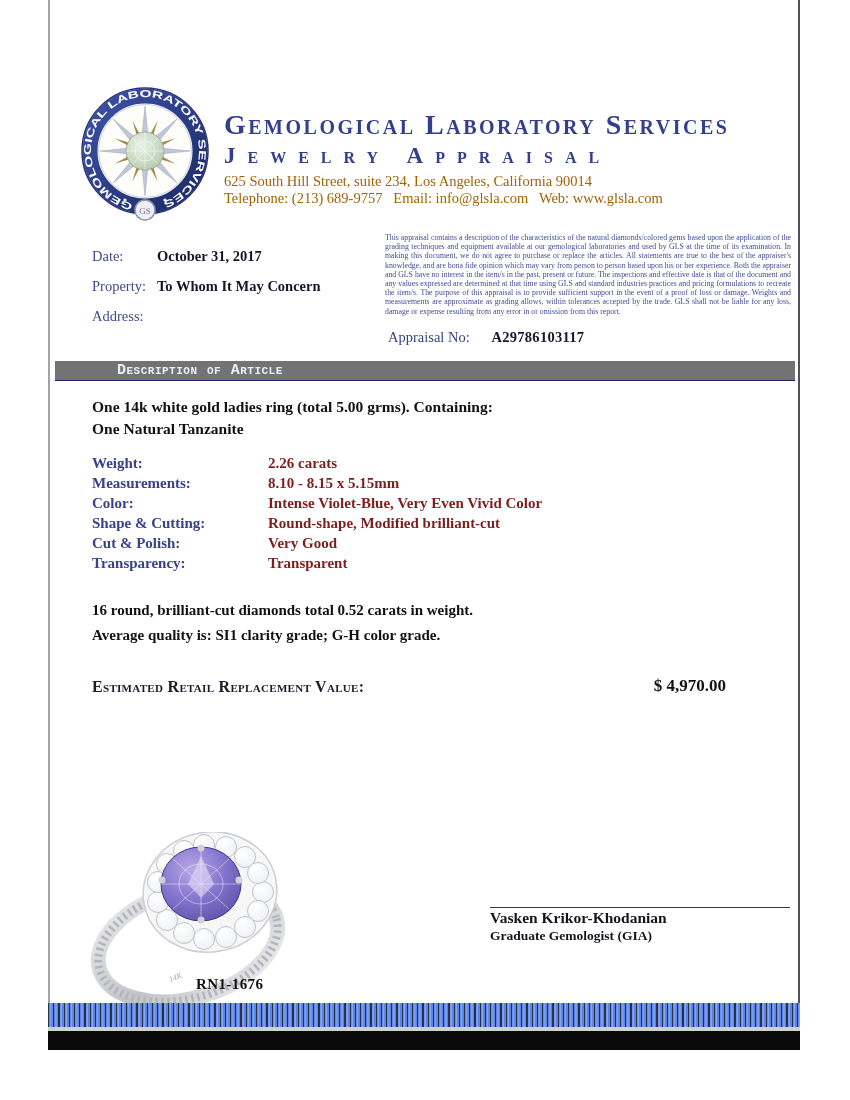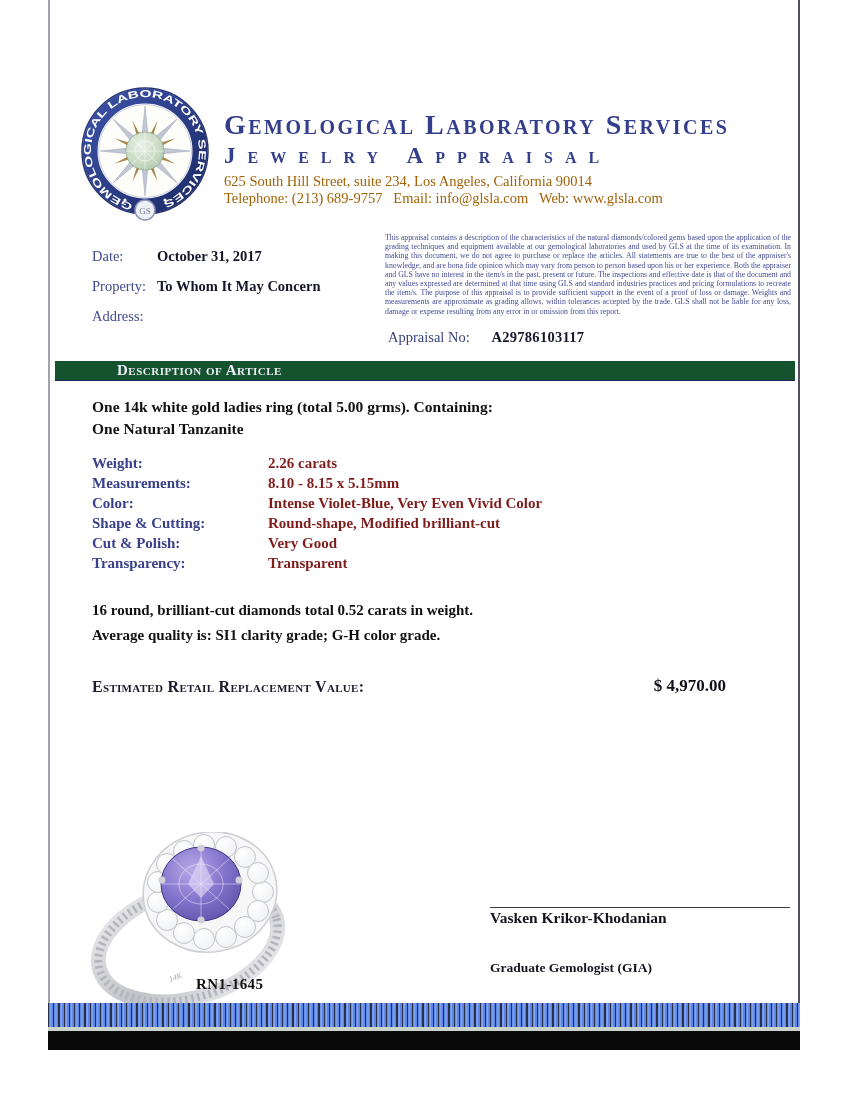--- a/index.html
+++ b/index.html
@@ -28,21 +28,21 @@
   .fvalue{font-weight:700;color:#15152a;}
 
   .disclaimer{position:absolute;left:385px;top:233px;width:406px;font-size:7.8px;
               line-height:9.2px;color:#424a94;text-align:justify;}
   .appraisal-no{position:absolute;left:388px;top:329px;font-size:14.5px;}
   .aplabel{color:#3b437f;}
   .apvalue{font-weight:700;color:#16162c;margin-left:18px;letter-spacing:0.3px;}
 
   
   .section-bar{position:absolute;left:55px;top:361px;width:740px;height:19px;
-               background:#14532d;border-bottom:1px solid #1d2560;}
+               background:#737373;border-bottom:1px solid #1d2560;font-family:Liberation Mono, monospace;}
   .section-title{font-variant:small-caps;font-weight:700;font-size:15px;color:#eceef6;
                  letter-spacing:0.5px;padding-left:62px;line-height:19px;}
 
   
   .summary{position:absolute;left:92px;top:396px;font-weight:700;font-size:15.5px;
            line-height:22px;color:#111111;}
   .details{position:absolute;left:92px;top:453px;}
   .detail-row{display:flex;font-weight:700;font-size:15px;line-height:20px;}
   .dlabel{width:176px;color:#39418a;}
   .dvalue{color:#7f1d1d;}
@@ -57,21 +57,21 @@
 
   
   .ring-photo{position:absolute;left:58px;top:832px;}
   .photo-caption{position:absolute;left:196px;top:976px;font-weight:700;font-size:15px;
                  color:#101010;letter-spacing:0.4px;}
 
   
   .signature{position:absolute;left:490px;top:907px;width:300px;border-top:1.5px solid #3a3a3a;
              }
   .sig-name{font-weight:700;font-size:15.5px;color:#15151f;line-height:19px;}
-  .sig-title{font-weight:700;font-size:13.5px;color:#15151f;line-height:18px;margin-top:32px;}
+  .sig-title{font-weight:700;font-size:13.5px;color:#15151f;line-height:18px;}
 
   
   .stripe-bar{position:absolute;left:48px;top:1003px;width:752px;height:24px;
               background:repeating-linear-gradient(to right,
                 #27324a 0px,#27324a 1.3px,#5b84e4 1.3px,#8aabf0 3px,#5b84e4 3.8px,#5b84e4 5.2px);}
   .gray-line{position:absolute;left:48px;top:1027px;width:752px;height:4px;background:#ccd3cb;}
   .black-bar{position:absolute;left:48px;top:1031px;width:752px;height:19px;background:#0a0a0a;}
 </style>
 </head>
 <body>
@@ -249,21 +249,21 @@
     </g>
     <path d="M143,24 L130,52 L143,66 L156,52 Z" fill="rgba(235,230,252,0.55)"></path>
     <g fill="#d0d0d7">
       <circle cx="104" cy="48" r="3.5"></circle>
         <circle cx="143" cy="88" r="3.5"></circle>
       <circle cx="181" cy="48" r="3.5"></circle>
         <circle cx="143" cy="16" r="3.5"></circle>
     </g>
     <text x="112" y="150" font-size="8" fill="#a8a8ae" font-style="italic" transform="rotate(-20 112 150)">14K</text>
   </svg>
-  <div class="photo-caption">RN1-1645</div>
+  <div class="photo-caption">RN1-1676</div>
 
   <div class="signature">
     <div class="sig-name">Vasken Krikor-Khodanian</div>
     <div class="sig-title">Graduate Gemologist (GIA)</div>
   </div>
 
   <div class="stripe-bar"></div>
   <div class="gray-line"></div>
   <div class="black-bar"></div>
 

